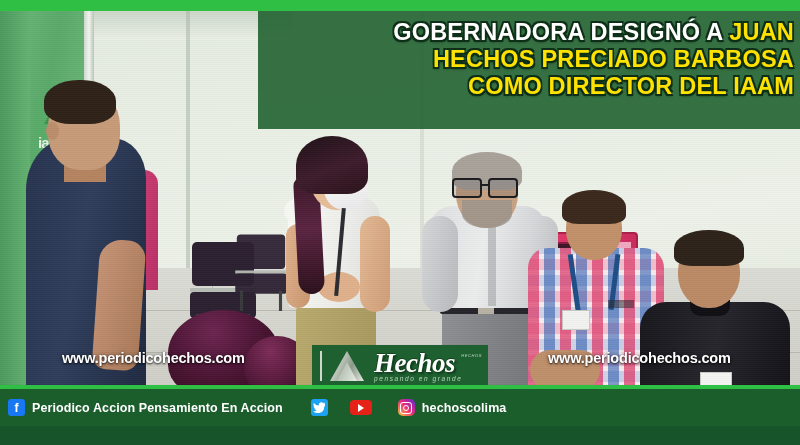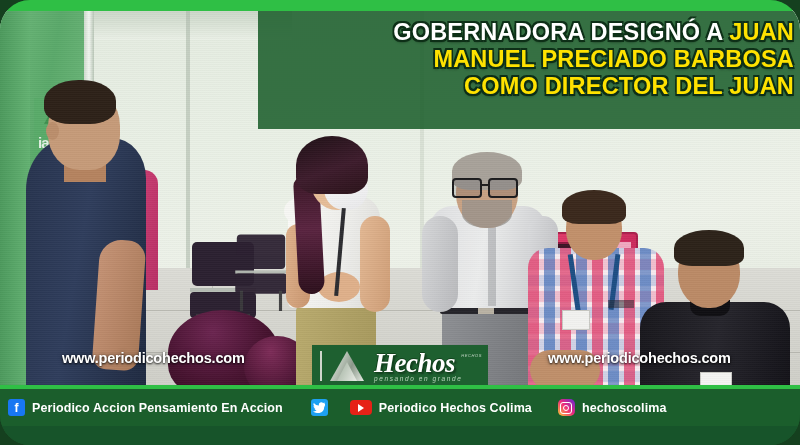--- a/index.html
+++ b/index.html
@@ -7,21 +7,20 @@
     padding: 0;
     background: #15401f;
   }
   #page {
     position: relative;
     width: 800px;
     height: 445px;
     overflow: hidden;
     font-family: "Liberation Sans", sans-serif;
     background: #1d5e2c;
-    border-radius: 30px;
   }
 
   
   .photo {
     position: absolute;
     left: 0; top: 10px;
     width: 800px; height: 378px;
     overflow: hidden;
     background: #dfe7dc;
   }
@@ -634,22 +633,22 @@
       <div class="p7-badge"></div>
     </div>
 
     <div class="photo-grain"></div>
   </div>
 
   <div class="headline-box">
     <div class="line">
       <span class="hl-white">GOBERNADORA DESIGNÓ A </span><span class="hl-yellow">JUAN</span>
     </div>
-    <div class="line hl-yellow">MANUEL PRECIADO BARBOSA</div>
-    <div class="line hl-yellow">COMO DIRECTOR DEL JUAN</div>
+    <div class="line hl-yellow">HECHOS PRECIADO BARBOSA</div>
+    <div class="line hl-yellow">COMO DIRECTOR DEL IAAM</div>
   </div>
 
   <div class="watermark wm-left">www.periodicohechos.com</div>
   <div class="watermark wm-right">www.periodicohechos.com</div>
 
   <div class="logo-box">
     <div class="logo-pyramid">
       <div class="pbar"></div>
       <div class="tri"></div>
       <div class="tri-in"></div>
@@ -683,21 +682,20 @@
           </svg>
       </span>
     </div>
 
     <div class="sp3"></div>
 
     <div class="social-item">
       <span class="ic ic-yt">
         <span class="yt-glyph"></span>
       </span>
-      <span class="label">Periodico Hechos Colima</span>
     </div>
 
     <div class="sp4"></div>
 
     <div class="social-item">
       <span class="ic ic-ig">
         <span class="ig-glyph"></span>
       </span>
       <span class="label">hechoscolima</span>
     </div>

